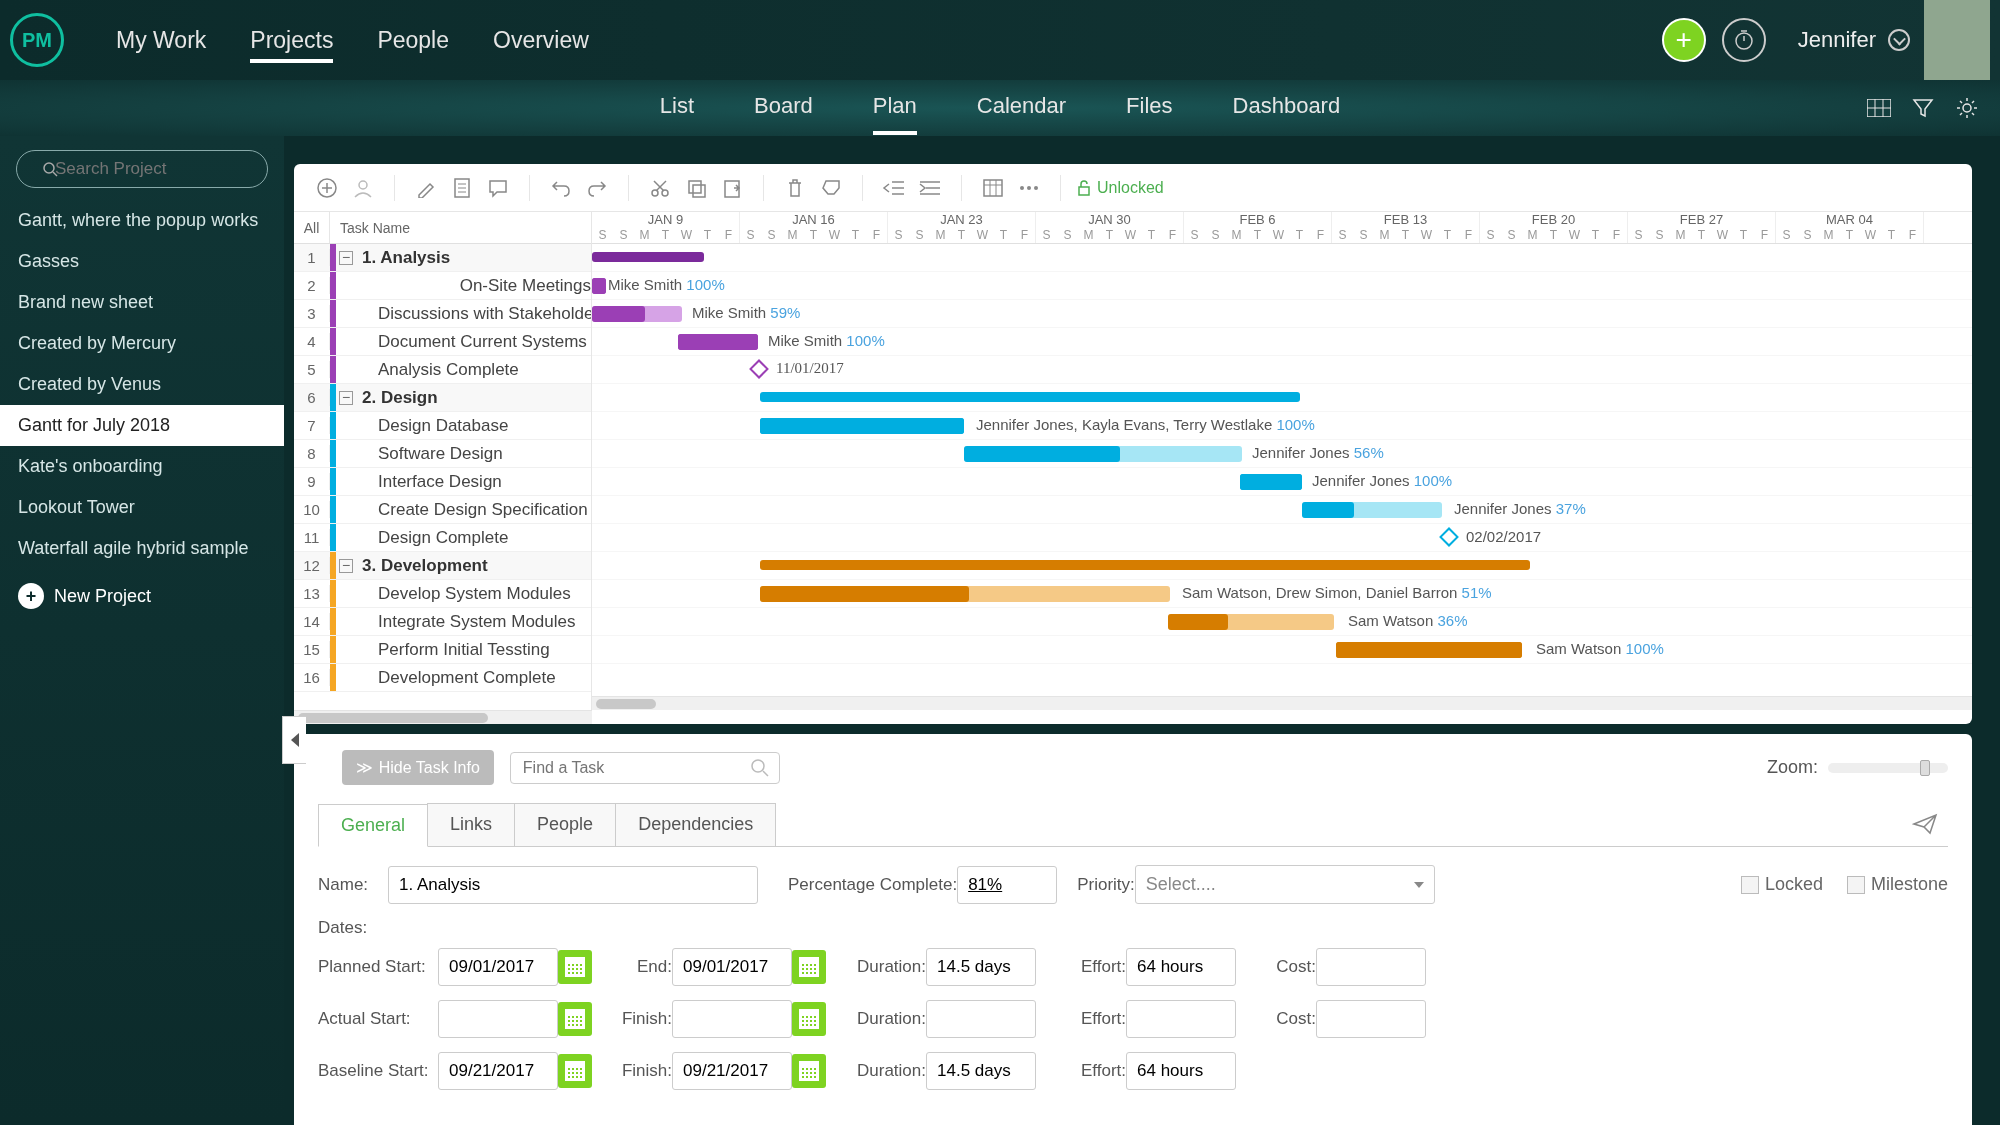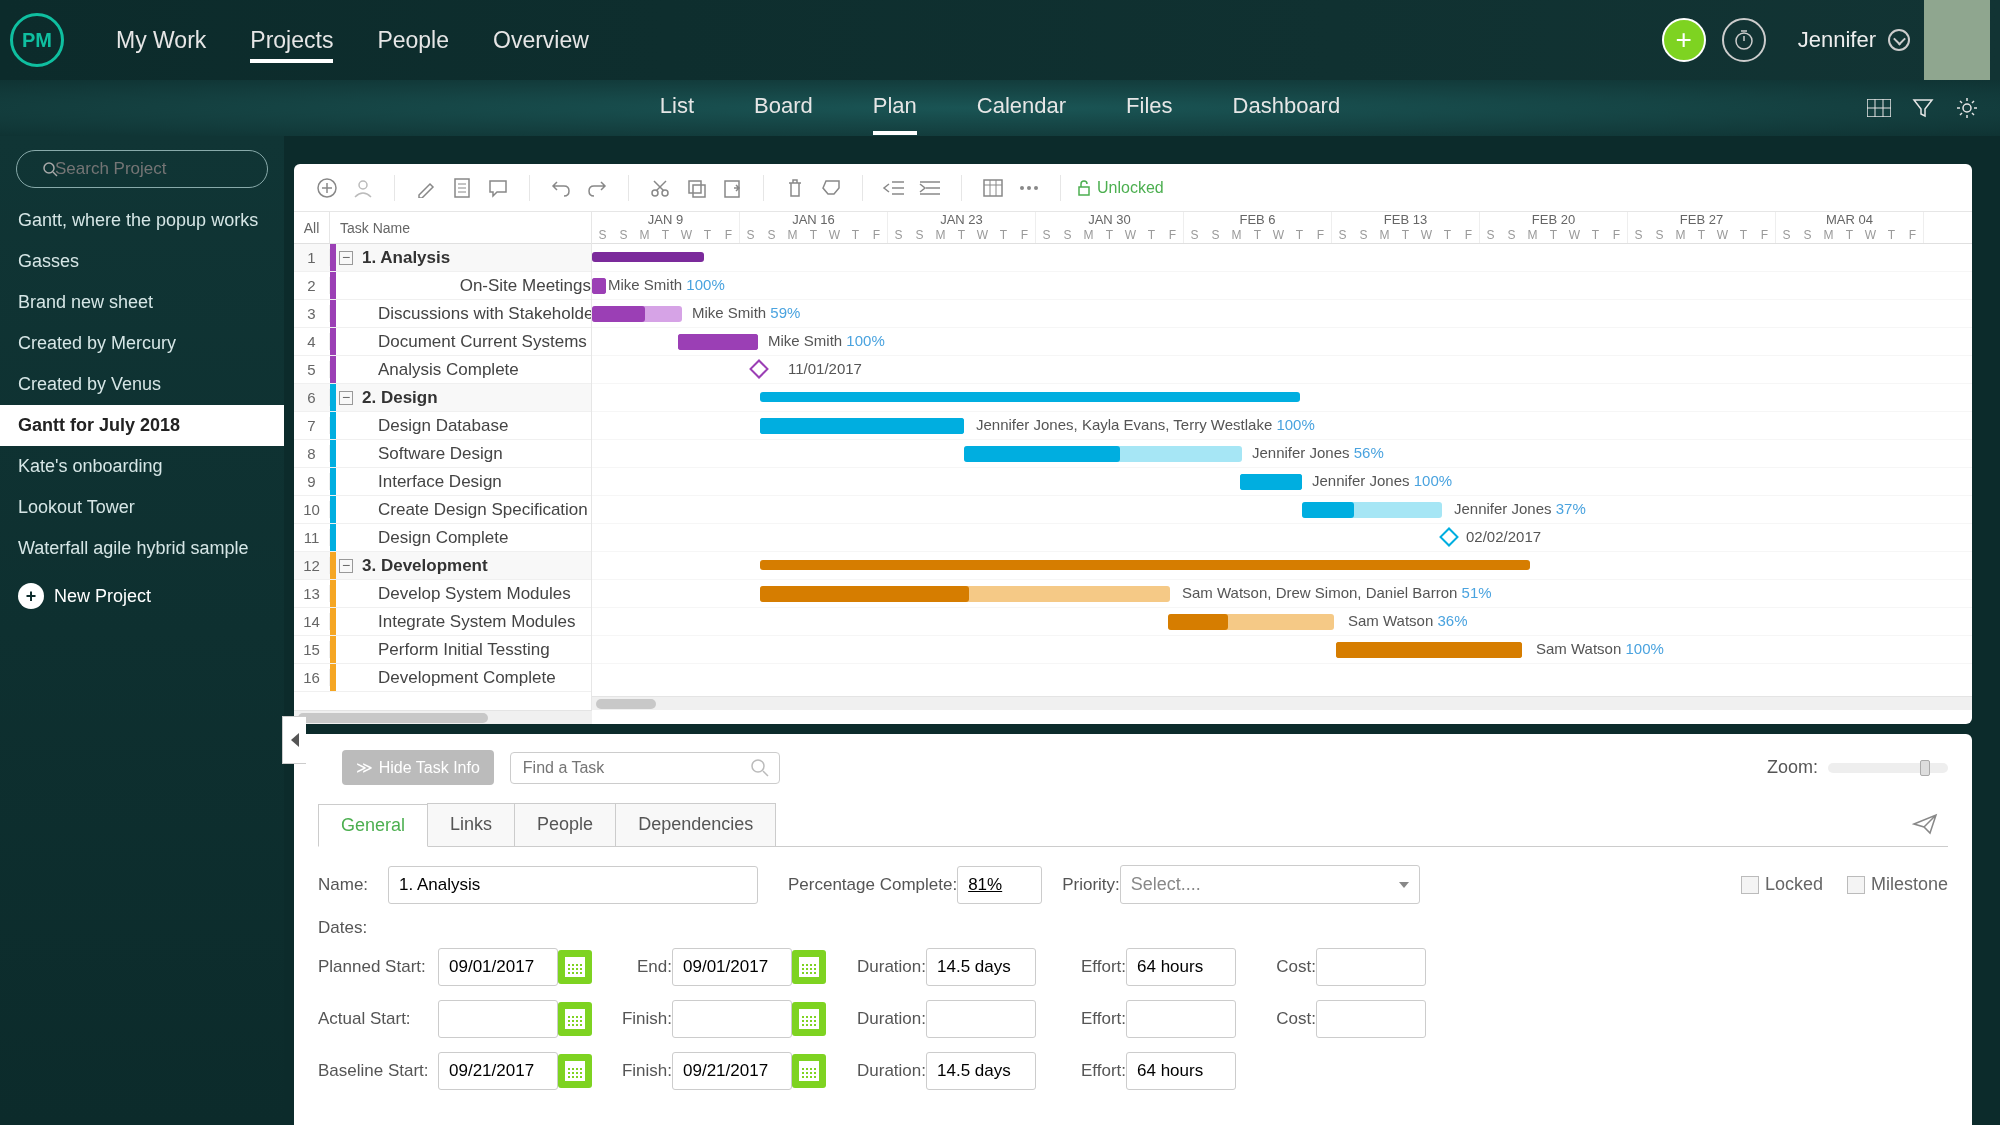--- a/index.html
+++ b/index.html
@@ -27,21 +27,21 @@
 .right-icons .ico { width: 26px; height: 26px; display:flex; align-items:center; justify-content:center; cursor:pointer; }
 
 
 .main { display: flex; height: calc(1125px - 136px); }
 .sidebar { width: 284px; background: linear-gradient(to bottom, #103535, #0c2b2b); padding-top: 14px; }
 .search-wrap { margin: 0 16px 12px; }
 .search { width: 100%; border: 1.5px solid #8aa; border-radius: 20px; background: transparent; color: #ddd; padding: 8px 14px 8px 38px; font-size: 17px; }
 .search-wrap { position: relative; }
 .search-icon { position: absolute; left: 26px; top: 50%; transform: translateY(-50%); color:#aaa; }
 .proj-item { padding: 10px 18px; color: #d6e6e6; font-size: 18px; cursor: pointer; }
-.proj-item.selected { background: #fff; color: #222; font-weight: 700; }
+.proj-item.selected { background: #fff; color: #222; font-weight: 400; }
 .new-proj { display: flex; align-items: center; gap: 10px; padding: 14px 18px; color: #fff; cursor: pointer; }
 .new-proj .plus-c { width: 26px; height: 26px; border-radius: 50%; background: #fff; color: #0c2b2b; display:flex; align-items:center; justify-content:center; font-weight:bold; }
 
 .content { flex: 1; padding: 28px 28px 18px 10px; position: relative; }
 .collapse-tab { position:absolute; left:-2px; top:580px; width:24px; height:48px; background:#fff; border:1px solid #ccc; border-right:none; display:flex; align-items:center; justify-content:center; cursor:pointer; z-index:5; }
 .collapse-tab::after{content:""; width:0; height:0; border-top:7px solid transparent; border-bottom:7px solid transparent; border-right:8px solid #555;}
 .panel { background: #fff; border-radius: 6px; height: 560px; display: flex; flex-direction: column; overflow: hidden; }
 
 
 .toolbar { height: 48px; border-bottom: 1px solid #e6e6e6; display: flex; align-items: center; padding: 0 18px; gap: 6px; color: #888; }
@@ -554,21 +554,21 @@
                 <div class="bar-label" style="left:100px;">Mike Smith <span class="pct">59%</span></div>
               </div>
               <div class="crow">
                 <div class="ganttbar" style="left:86px;width:80px;background:#9b3fb5;">
                   <div class="prog" style="width:80px;background:#9b3fb5;"></div>
                 </div>
                 <div class="bar-label" style="left:176px;">Mike Smith <span class="pct">100%</span></div>
               </div>
               <div class="crow">
                 <div class="milestone" style="left:160px;border-color:#9b3fb5;"></div>
-                <div class="bar-label" style="left:196px;">11/01/2017</div>
+                <div class="bar-label" style="left:184px;font-family:Liberation Serif, serif;">11/01/2017</div>
               </div>
               <div class="crow">
                 <div class="ganttbar summary" style="left:168px;width:540px;background:#00aee0;"></div>
               </div>
               <div class="crow">
                 <div class="ganttbar" style="left:168px;width:204px;background:#00aee0;">
                   <div class="prog" style="width:204px;background:#00aee0;"></div>
                 </div>
                 <div class="bar-label" style="left:384px;">Jennifer Jones, Kayla Evans, Terry Westlake <span class="pct">100%</span></div>
               </div>
@@ -661,21 +661,21 @@
               <path d="M2 11 L24 2 L18 20 L12 14 L2 11 Z M12 14 L24 2" fill="none" stroke="#888" stroke-width="1.5"></path>
             </svg>
           </div>
       </div>
 
       <div class="form">
         <div class="frow">
           <span class="flabel" style="width:70px;">Name:</span>
           <input class="finput" style="width: 370px;" value="1. Analysis">
           <span class="flabel" style="margin-left:30px;">Percentage Complete:</span>
-          <input class="finput" style="width: 85px; text-decoration: underline;" value="81%">
+          <input class="finput" style="width: 100px; text-decoration: underline;" value="81%">
           <span class="flabel" style="margin-left:20px;">Priority:</span>
           <div class="select">Select....</div>
           <div class="check-row">
             <label><span class="chk"></span><span>Locked</span></label>
             <label><span class="chk"></span><span>Milestone</span></label>
           </div>
         </div>
         <div class="flabel" style="margin-bottom:10px;">Dates:</div>
         <div id="date-rows">
             <div class="frow">

